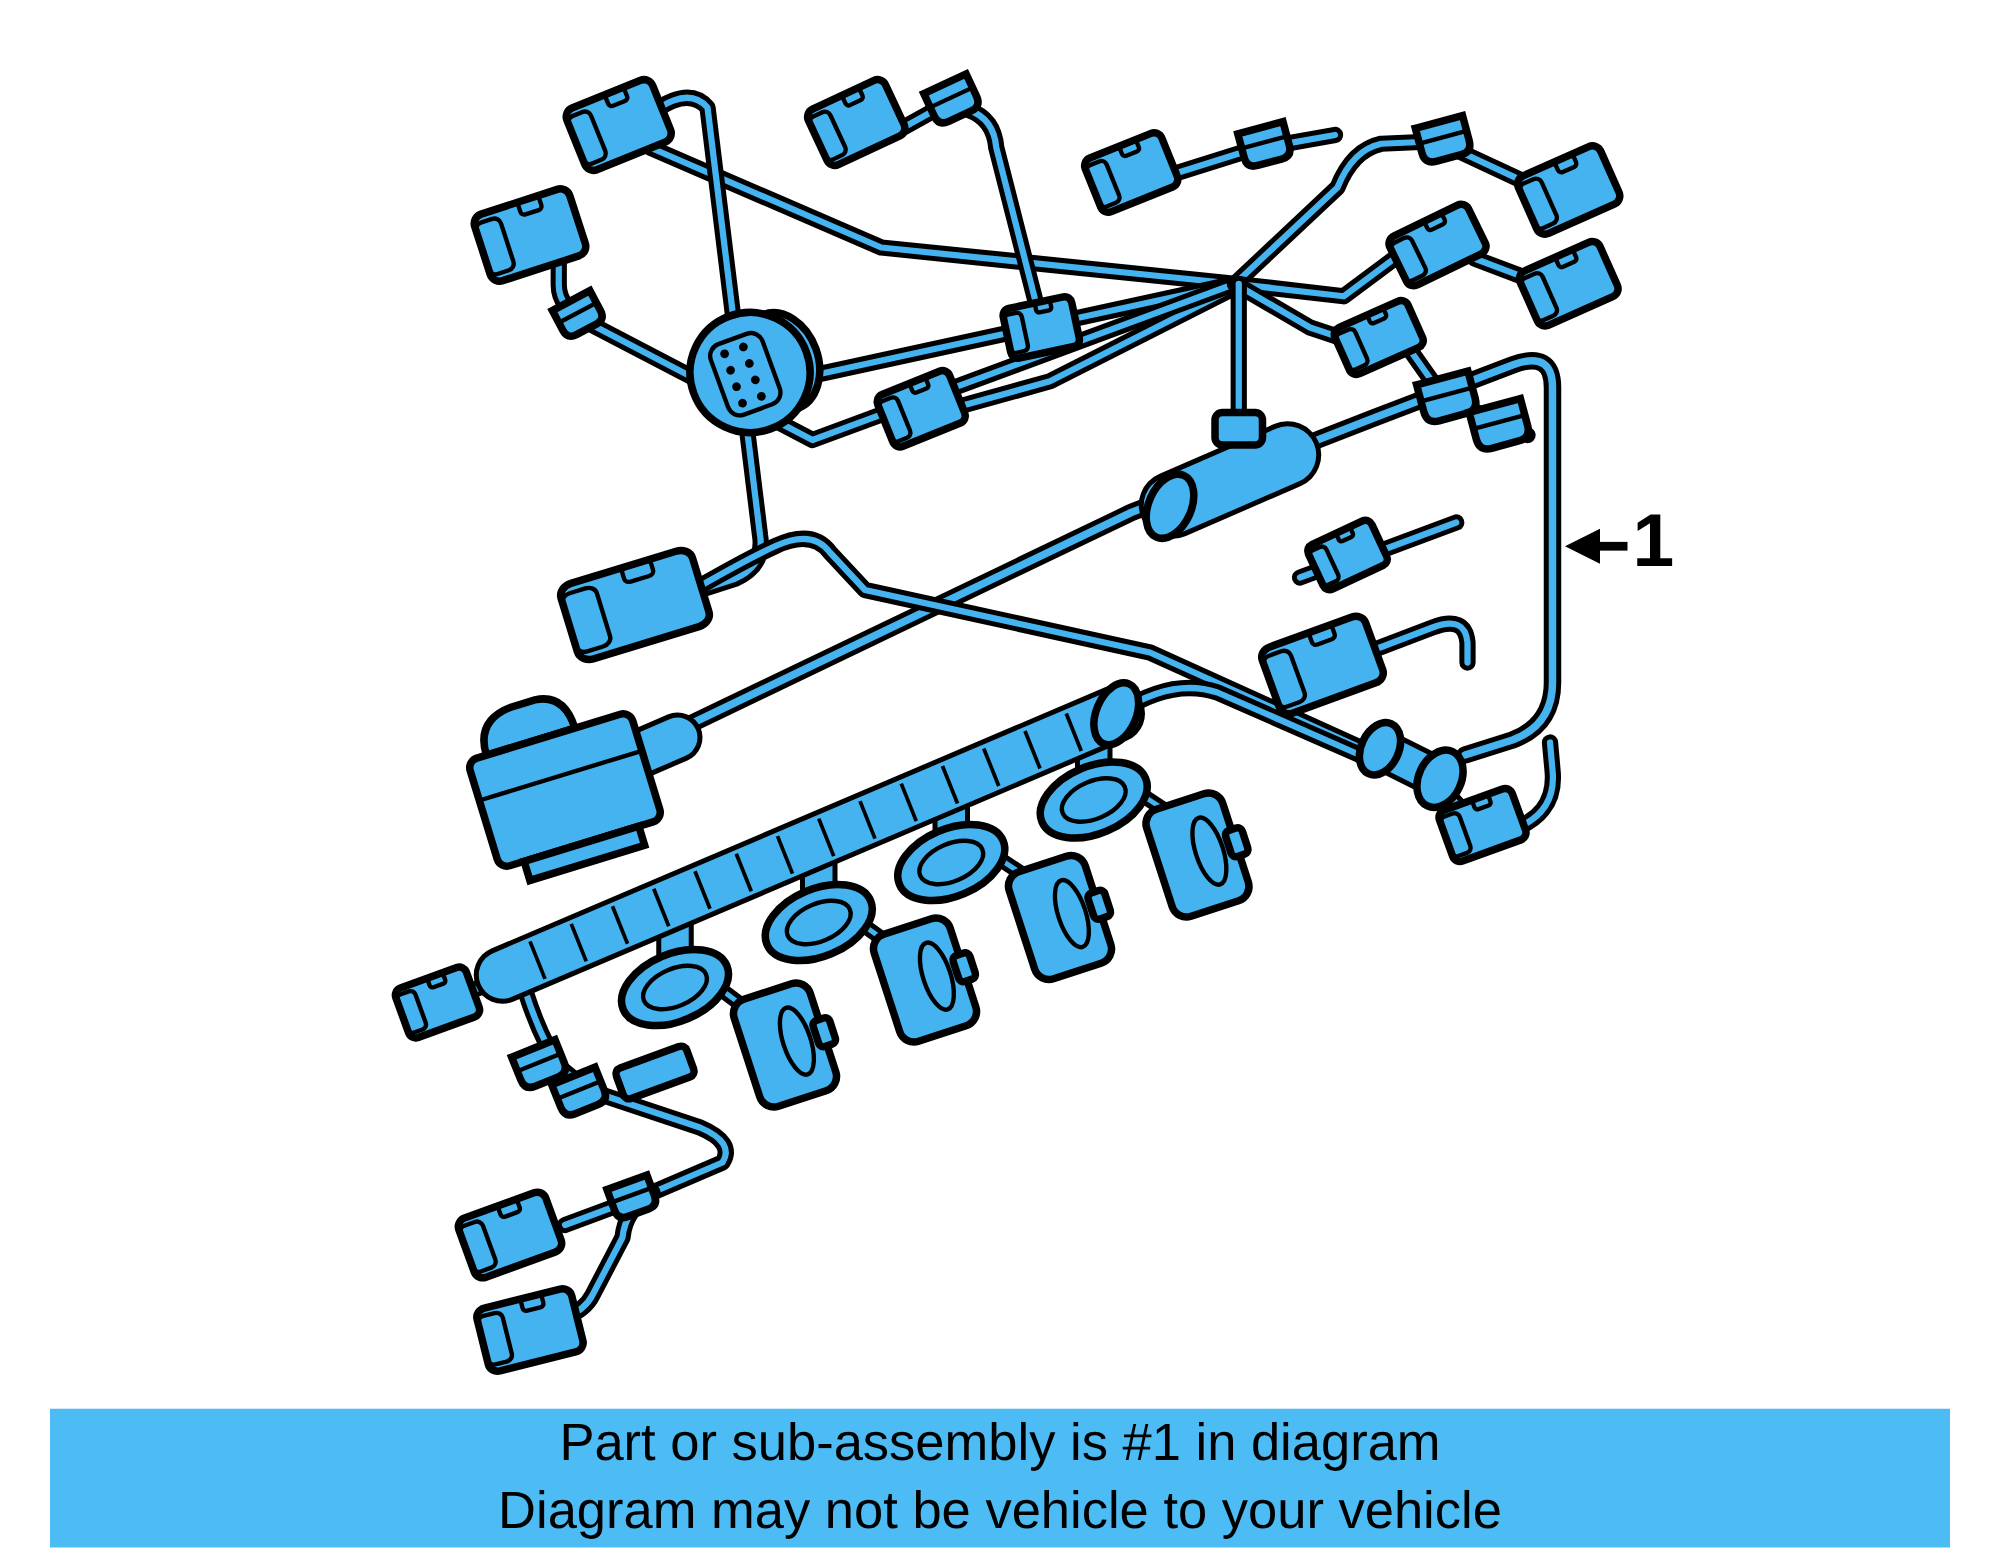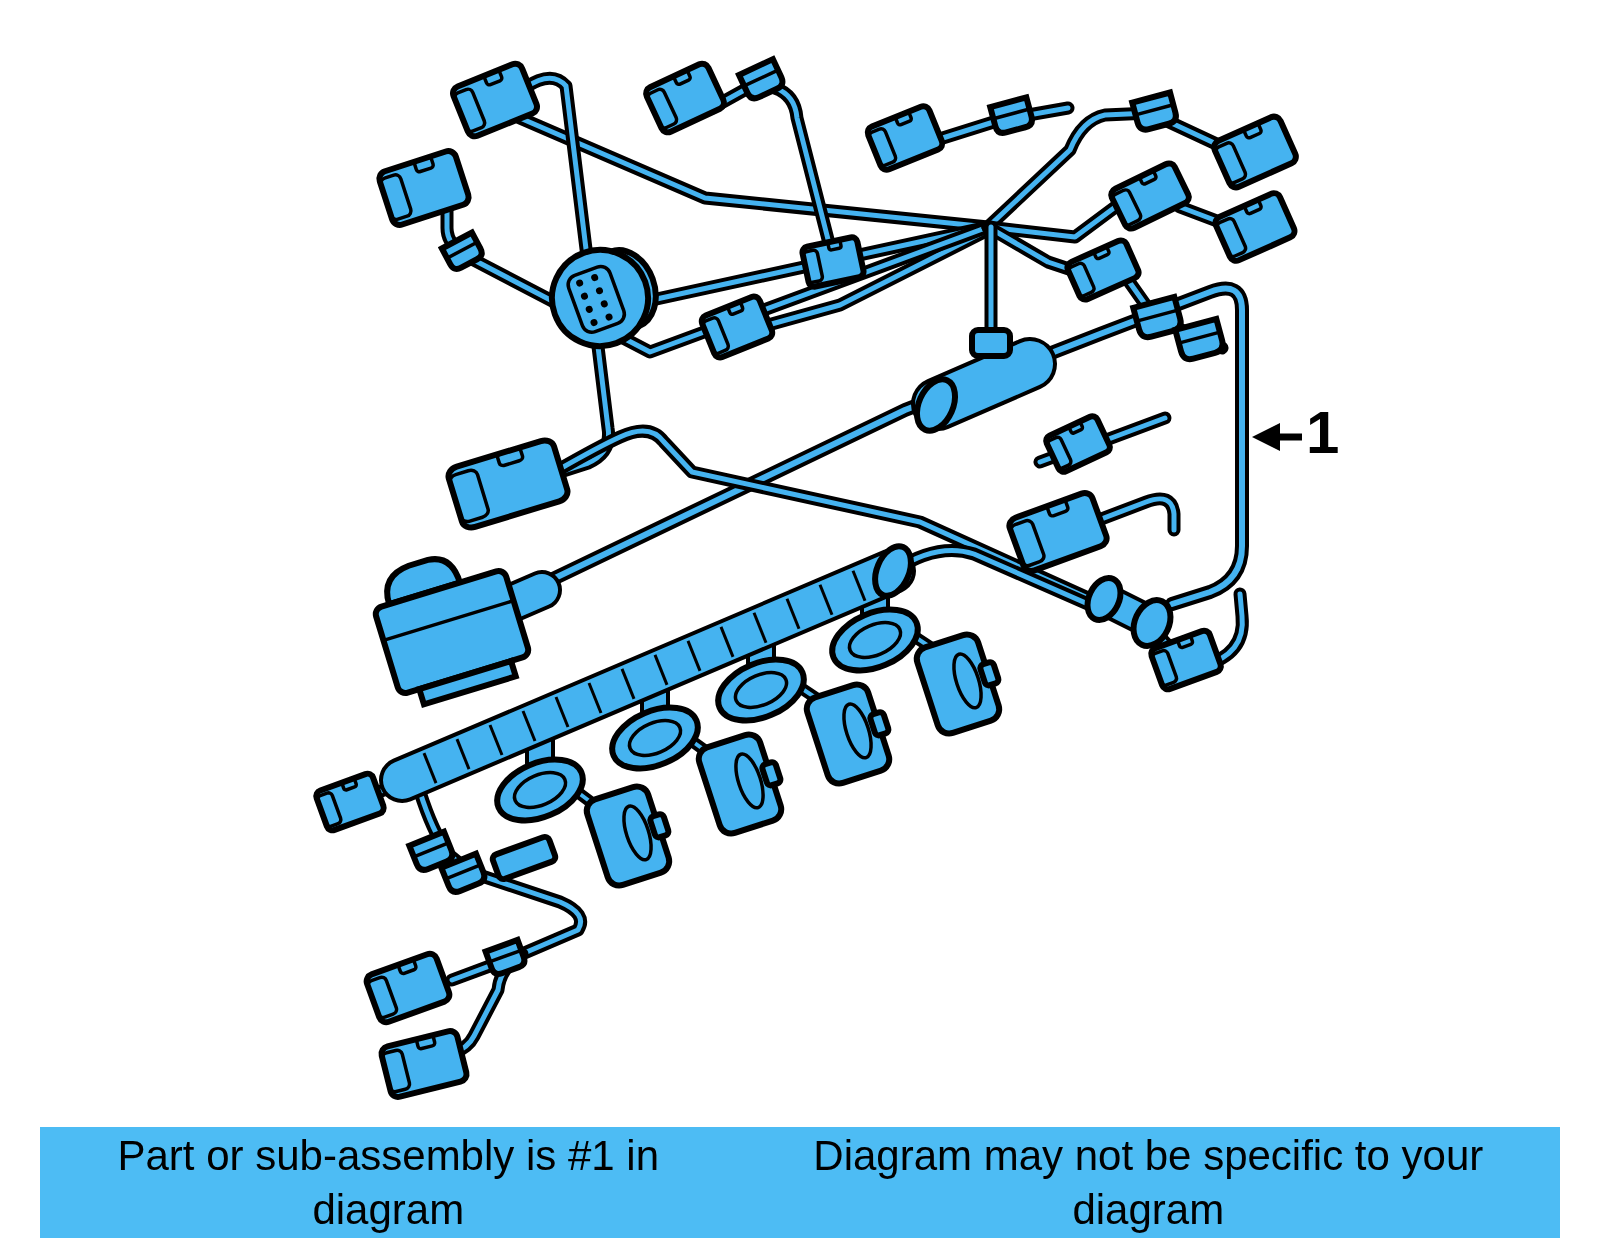--- a/index.html
+++ b/index.html
@@ -16,21 +16,21 @@
   .conn{fill:var(--harness-fill,#45B3F0);stroke:var(--outline,#000);stroke-width:6;vector-effect:non-scaling-stroke;}
   .conn-d{fill:none;stroke:var(--outline,#000);stroke-width:3.5;vector-effect:non-scaling-stroke;}
   .dot{fill:var(--outline,#000);}
   .tick{stroke:var(--outline,#000);stroke-width:3;}
   .callout-line{stroke:var(--callout-color,#000);stroke-width:7;}
   .callout-head{fill:var(--callout-color,#000);}
   .callout-text{fill:var(--callout-color,#000);font-family:"Liberation Sans","DejaVu Sans",sans-serif;font-weight:bold;font-size:60px;}
   .banner{
     position:absolute;left:40px;top:1127px;width:1520px;height:111px;
     background:var(--banner-bg,#4DBCF4);
-    display:flex;flex-direction:row;align-items:center;justify-content:space-between;
+    display:flex;flex-direction:column;align-items:center;justify-content:flex-start;
     color:var(--banner-text,#000);
     font-size:42px;line-height:1.28;text-align:center;
   }
 </style>
 </head>
 <body>
 
 <div class="stage">
 
   <svg width="1600" height="1127" viewBox="0 0 1600 1127">
@@ -219,15 +219,15 @@
 
     <g>
       <line class="callout-line" x1="1278" y1="437" x2="1302" y2="437"></line>
       <polygon class="callout-head" points="1252,437 1280,423 1280,451"></polygon>
       <text class="callout-text" x="1306" y="453">1</text>
     </g>
   </svg>
 
   <div class="banner">
     <div>Part or sub-assembly is #1 in diagram</div>
-    <div>Diagram may not be specific to your diagram</div>
+    <div>Diagram may not be vehicle to your vehicle</div>
   </div>
 </div>
 
 </body></html>

